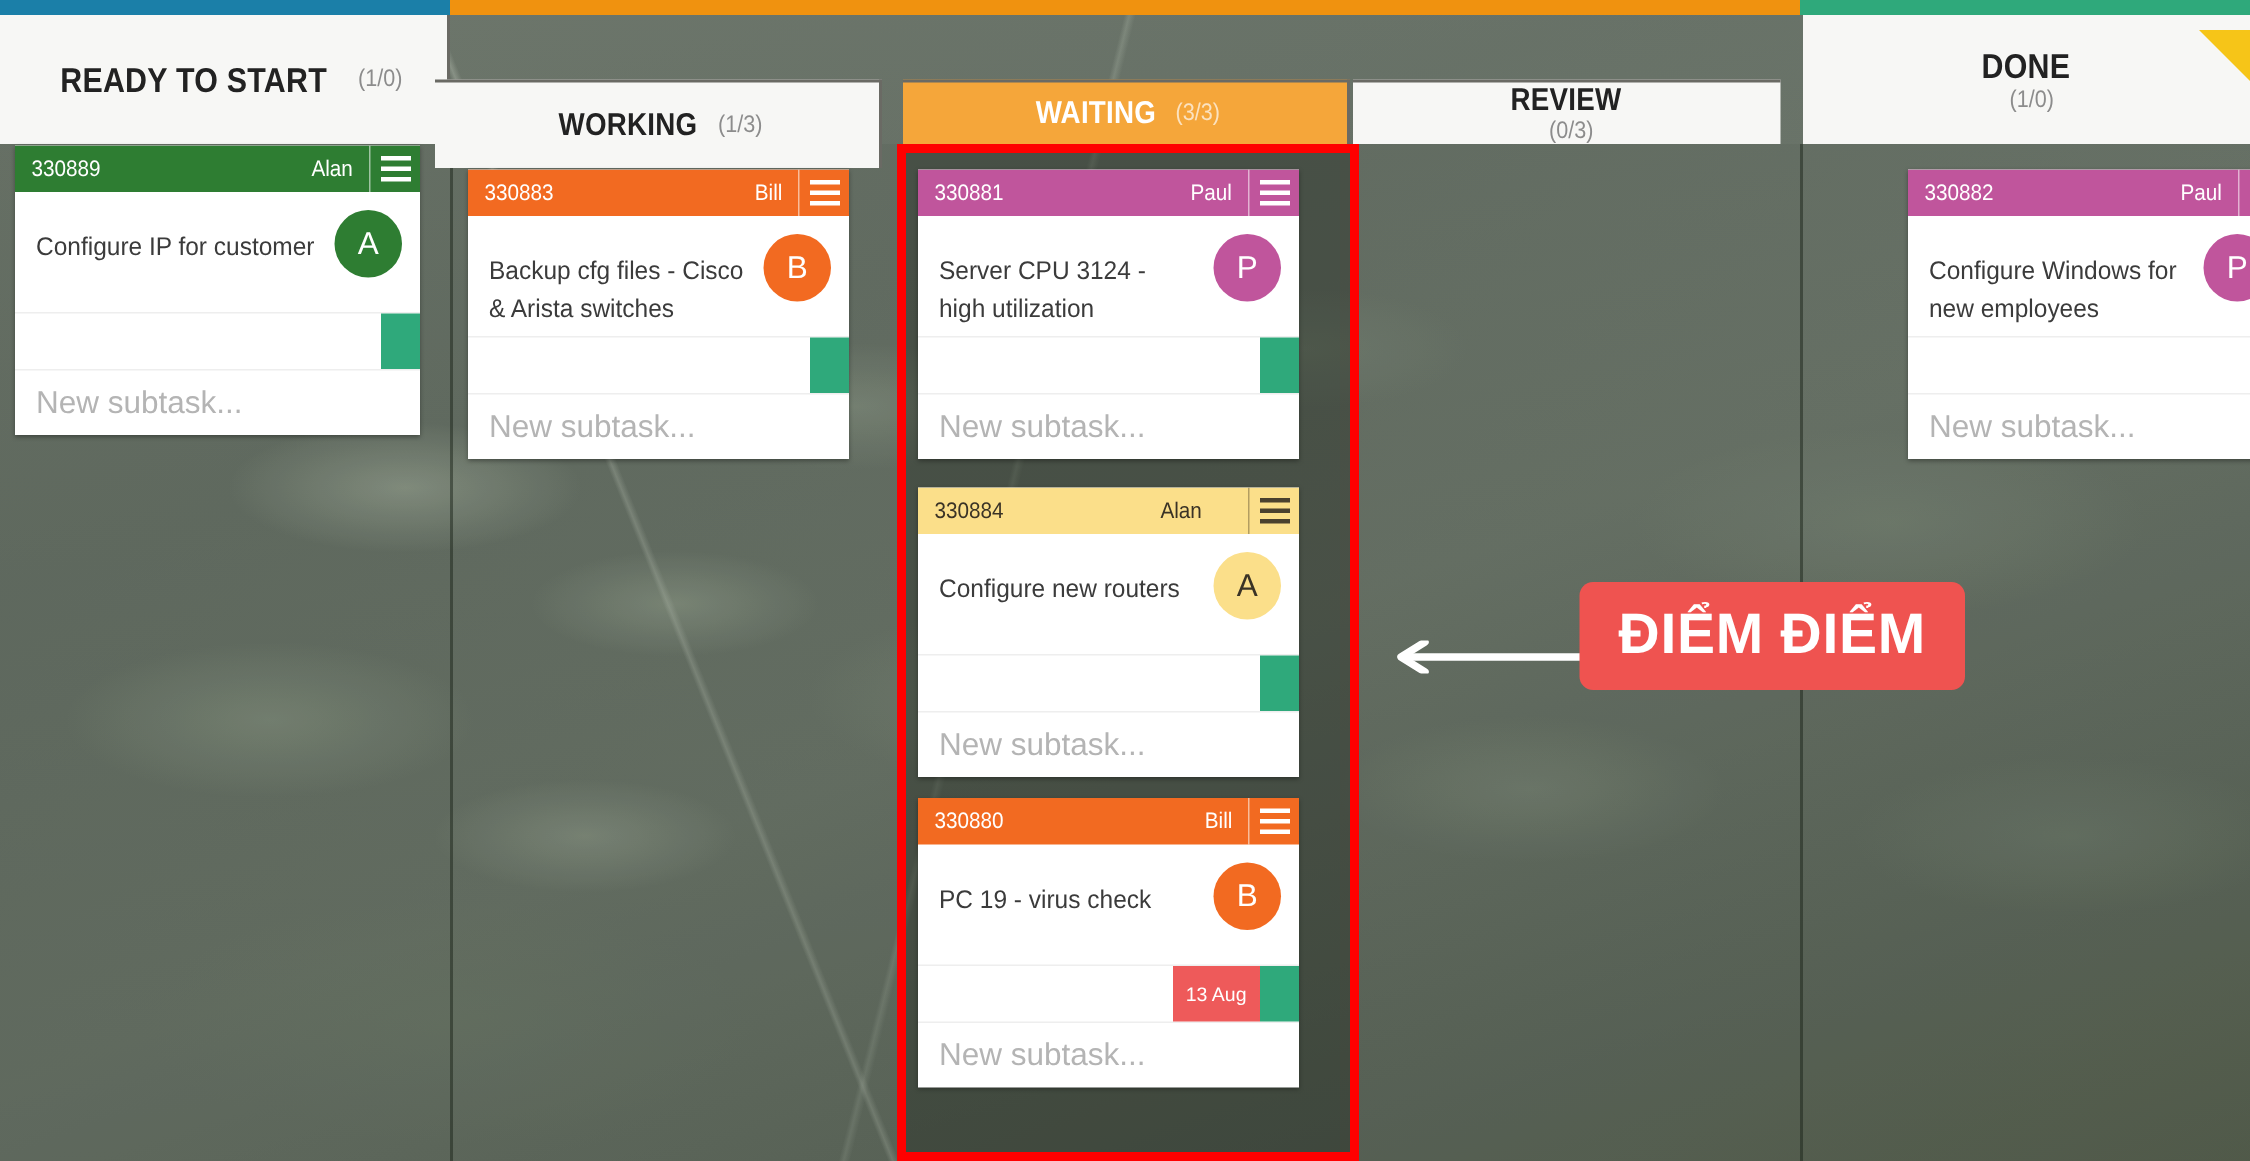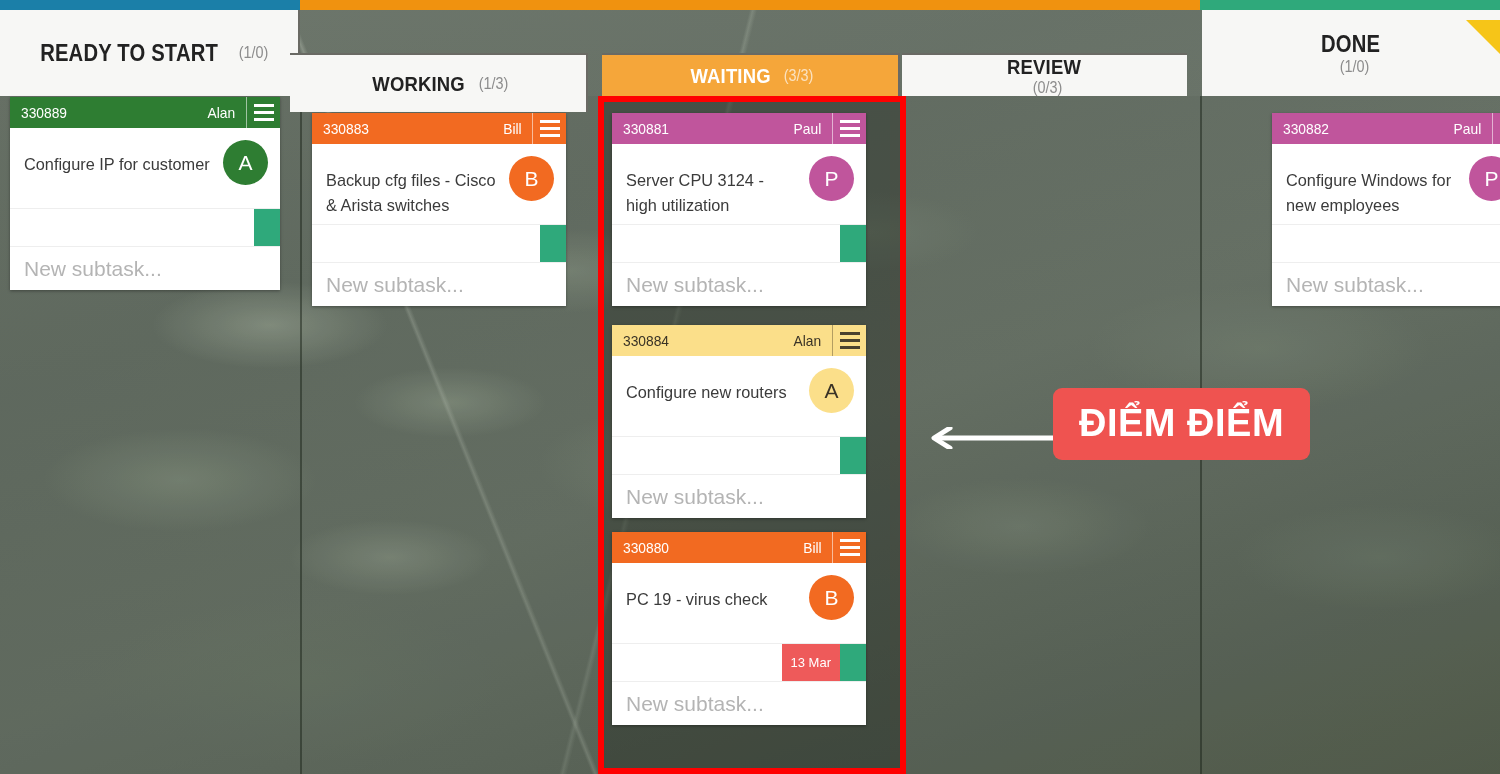--- a/index.html
+++ b/index.html
@@ -373,21 +373,21 @@
       <div class="card-title">Server CPU 3124 - high utilization</div>
       <div class="avatar" style="background:#c0559c;">P</div>
     </div>
     <div class="card-meta">
       <span class="green-chip"></span>
     </div>
     <div class="card-subtask">New subtask...</div>
   </div>
 
   <div class="card" style="left:612px;top:325px;width:254px;">
-    <div class="card-head light" style="background:#fbdf8a;">
+    <div class="card-head light" style="background:#fbdf8a;gap:20px;">
       <span class="card-id">330884</span>
       <span class="card-owner">Alan</span>
       <span class="menu-icon">
           <i></i>
           <i></i>
           <i></i>
         </span>
     </div>
     <div class="card-body">
       <div class="card-title">Configure new routers</div>
@@ -407,21 +407,21 @@
           <i></i>
           <i></i>
           <i></i>
         </span>
     </div>
     <div class="card-body">
       <div class="card-title">PC 19 - virus check</div>
       <div class="avatar" style="background:#f26a21;">B</div>
     </div>
     <div class="card-meta">
-      <span class="due-badge">13 Mar</span>
+      <span class="due-badge">13 Aug</span>
       <span class="green-chip"></span>
     </div>
     <div class="card-subtask">New subtask...</div>
   </div>
 
   <div class="card" style="left:1272px;top:113px;width:254px;">
     <div class="card-head" style="background:#c0559c;">
       <span class="card-id">330882</span>
       <span class="card-owner">Paul</span>
       <span class="menu-icon">

